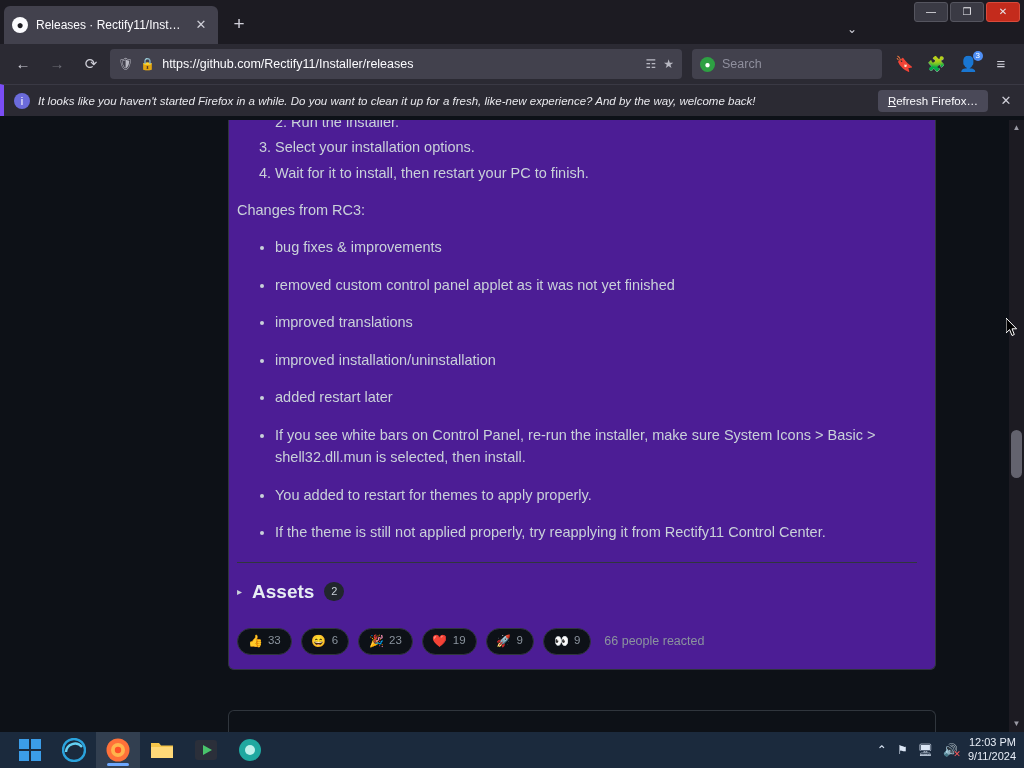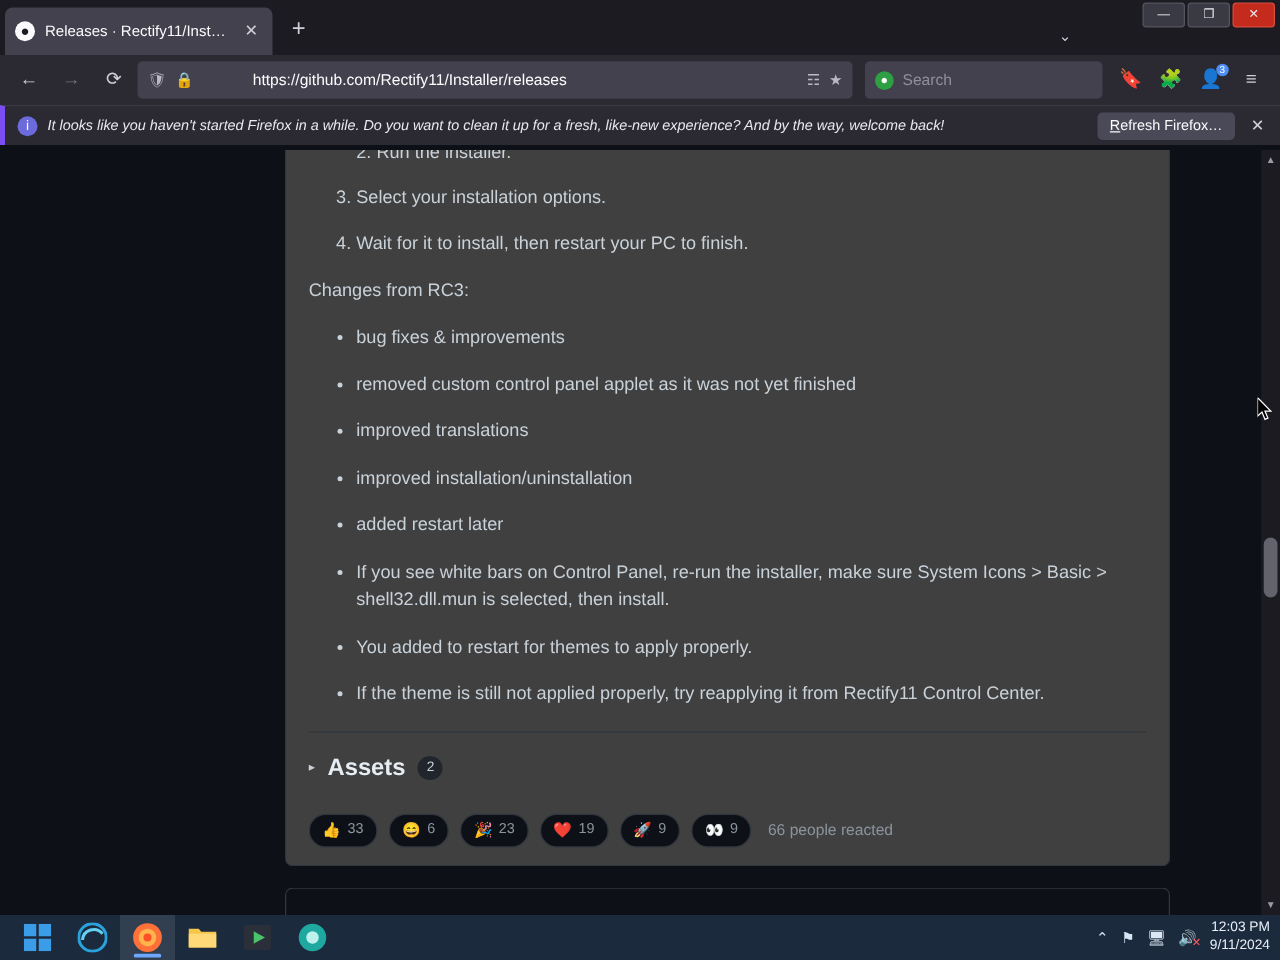--- a/index.html
+++ b/index.html
@@ -126,21 +126,21 @@
     border-radius: 4px;
     display: flex;
     align-items: center;
     gap: 7px;
     padding: 0 8px;
     color: #fbfbfe;
     font-size: 12.5px;
     min-width: 0;
   }
   #urlbar .u-ico { color: #b9b9c3; font-size: 12px; flex: none; }
-  #url-text { flex: 1; white-space: nowrap; overflow: hidden; text-overflow: ellipsis; margin-left: 40px; }
+  #url-text { flex: 1; white-space: nowrap; overflow: hidden; text-overflow: ellipsis; }
   #searchbar {
     width: 190px;
     height: 30px;
     background: #42414d;
     border-radius: 4px;
     display: flex;
     align-items: center;
     gap: 7px;
     padding: 0 8px;
     color: #8f8f9d;
@@ -199,34 +199,34 @@
     width: 1024px;
     height: 612px;
     background: #0d1117;
     overflow: hidden;
   }
   #content-card {
     position: absolute;
     left: 228px;
     top: 0px;
     width: 708px;
-    background: #404040;
+    background: #4c1d95;
     border: 1px solid #30363d;
     border-top: none;
     border-radius: 0 0 6px 6px;
     color: #c9d1d9;
     font-size: 14.5px;
     line-height: 1.55;
-    padding: 0 18px 14px 18px;
+    padding: 0 18px 14px 8px;
   }
   ol.rel-steps {
     margin: 0 0 14px 20px;
     padding-left: 18px;
   }
-  ol.rel-steps li { margin: 15px 0; }
+  ol.rel-steps li { margin: 4px 0; }
   ol.rel-steps li:first-child {
     
   }
   .p-line { margin: 14px 0 10px 0; }
   ul.bullets {
     margin: 0 0 6px 22px;
     padding-left: 16px;
   }
   ul.bullets li { margin: 15px 0; }
   li::marker { color: #c9d1d9; }

